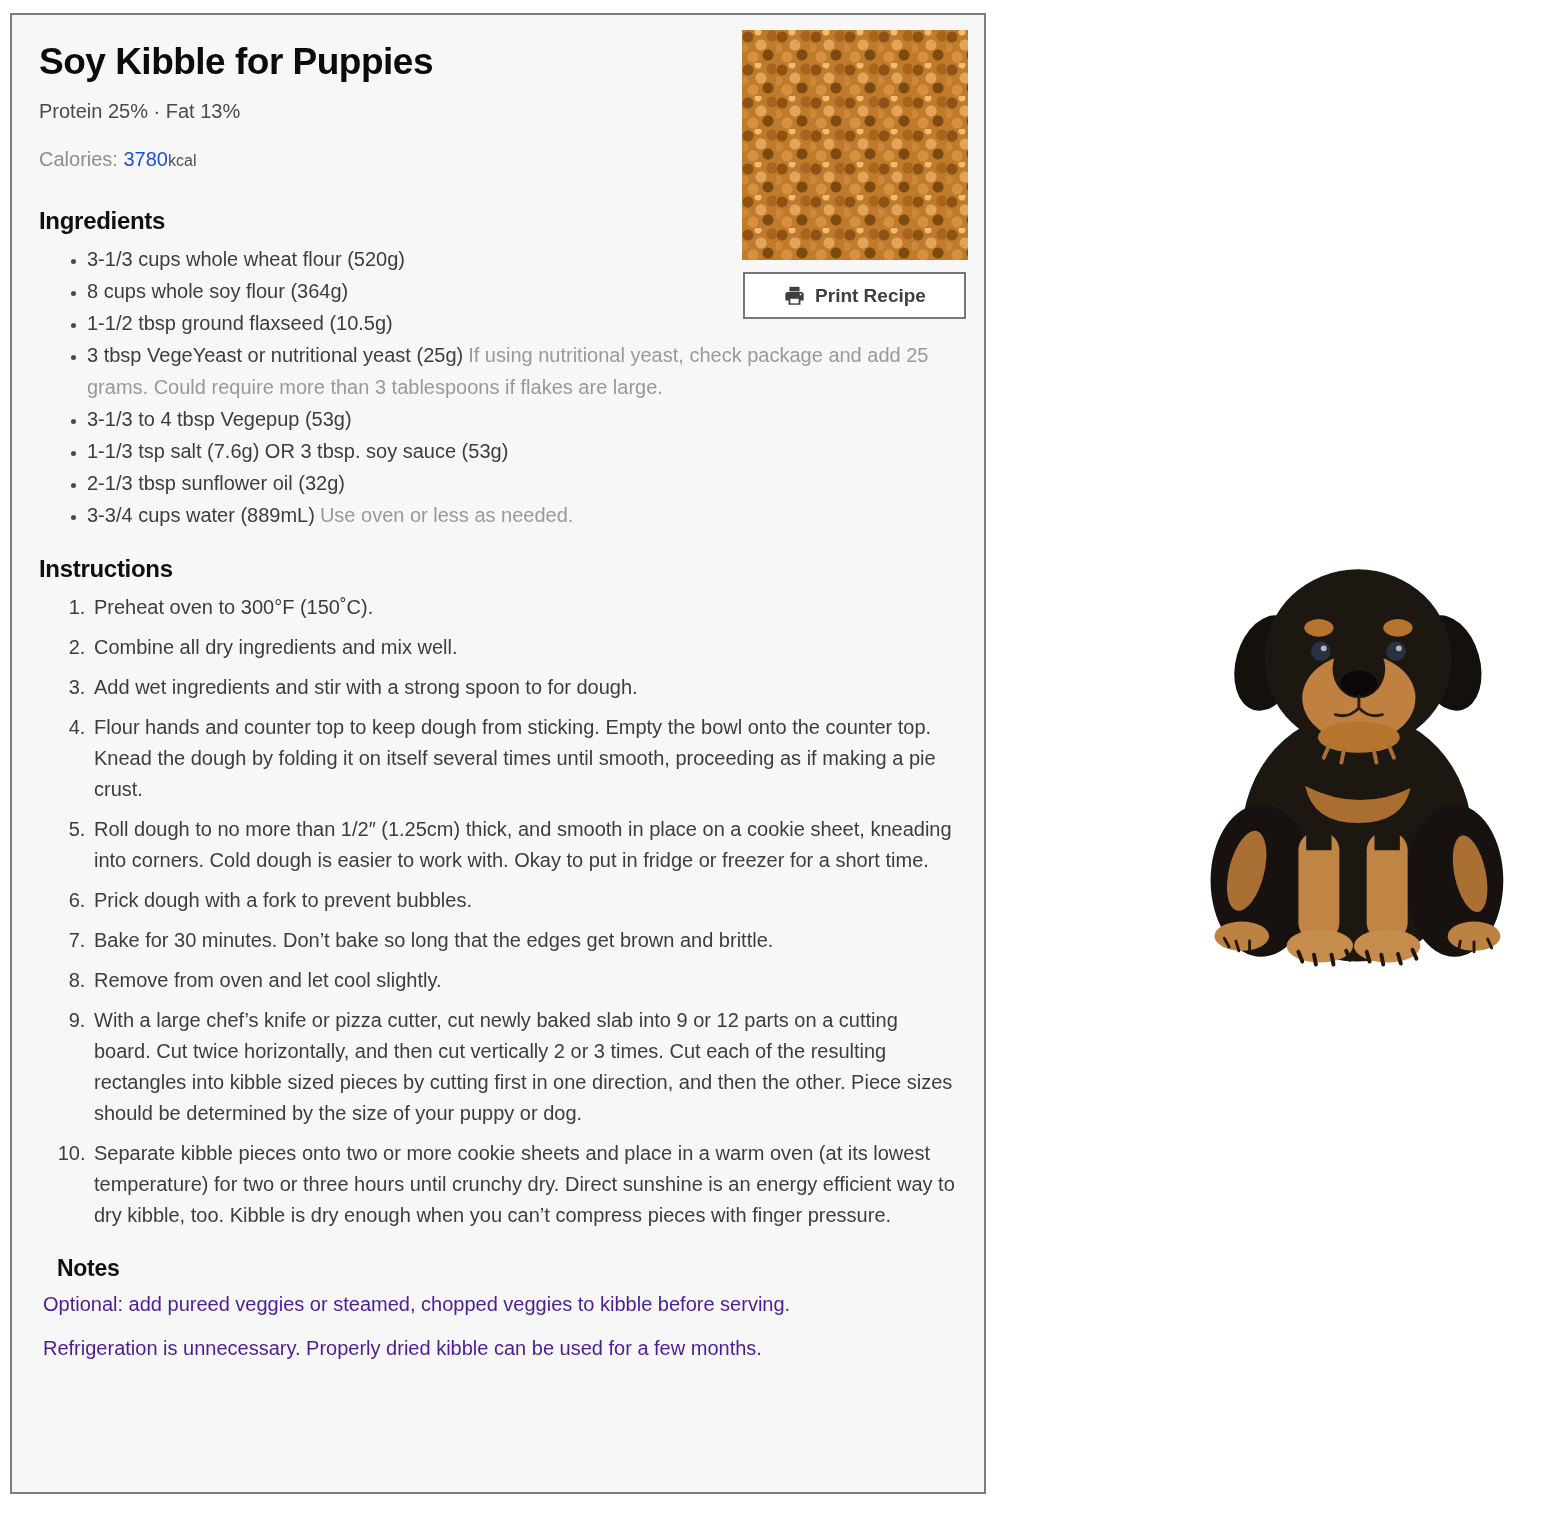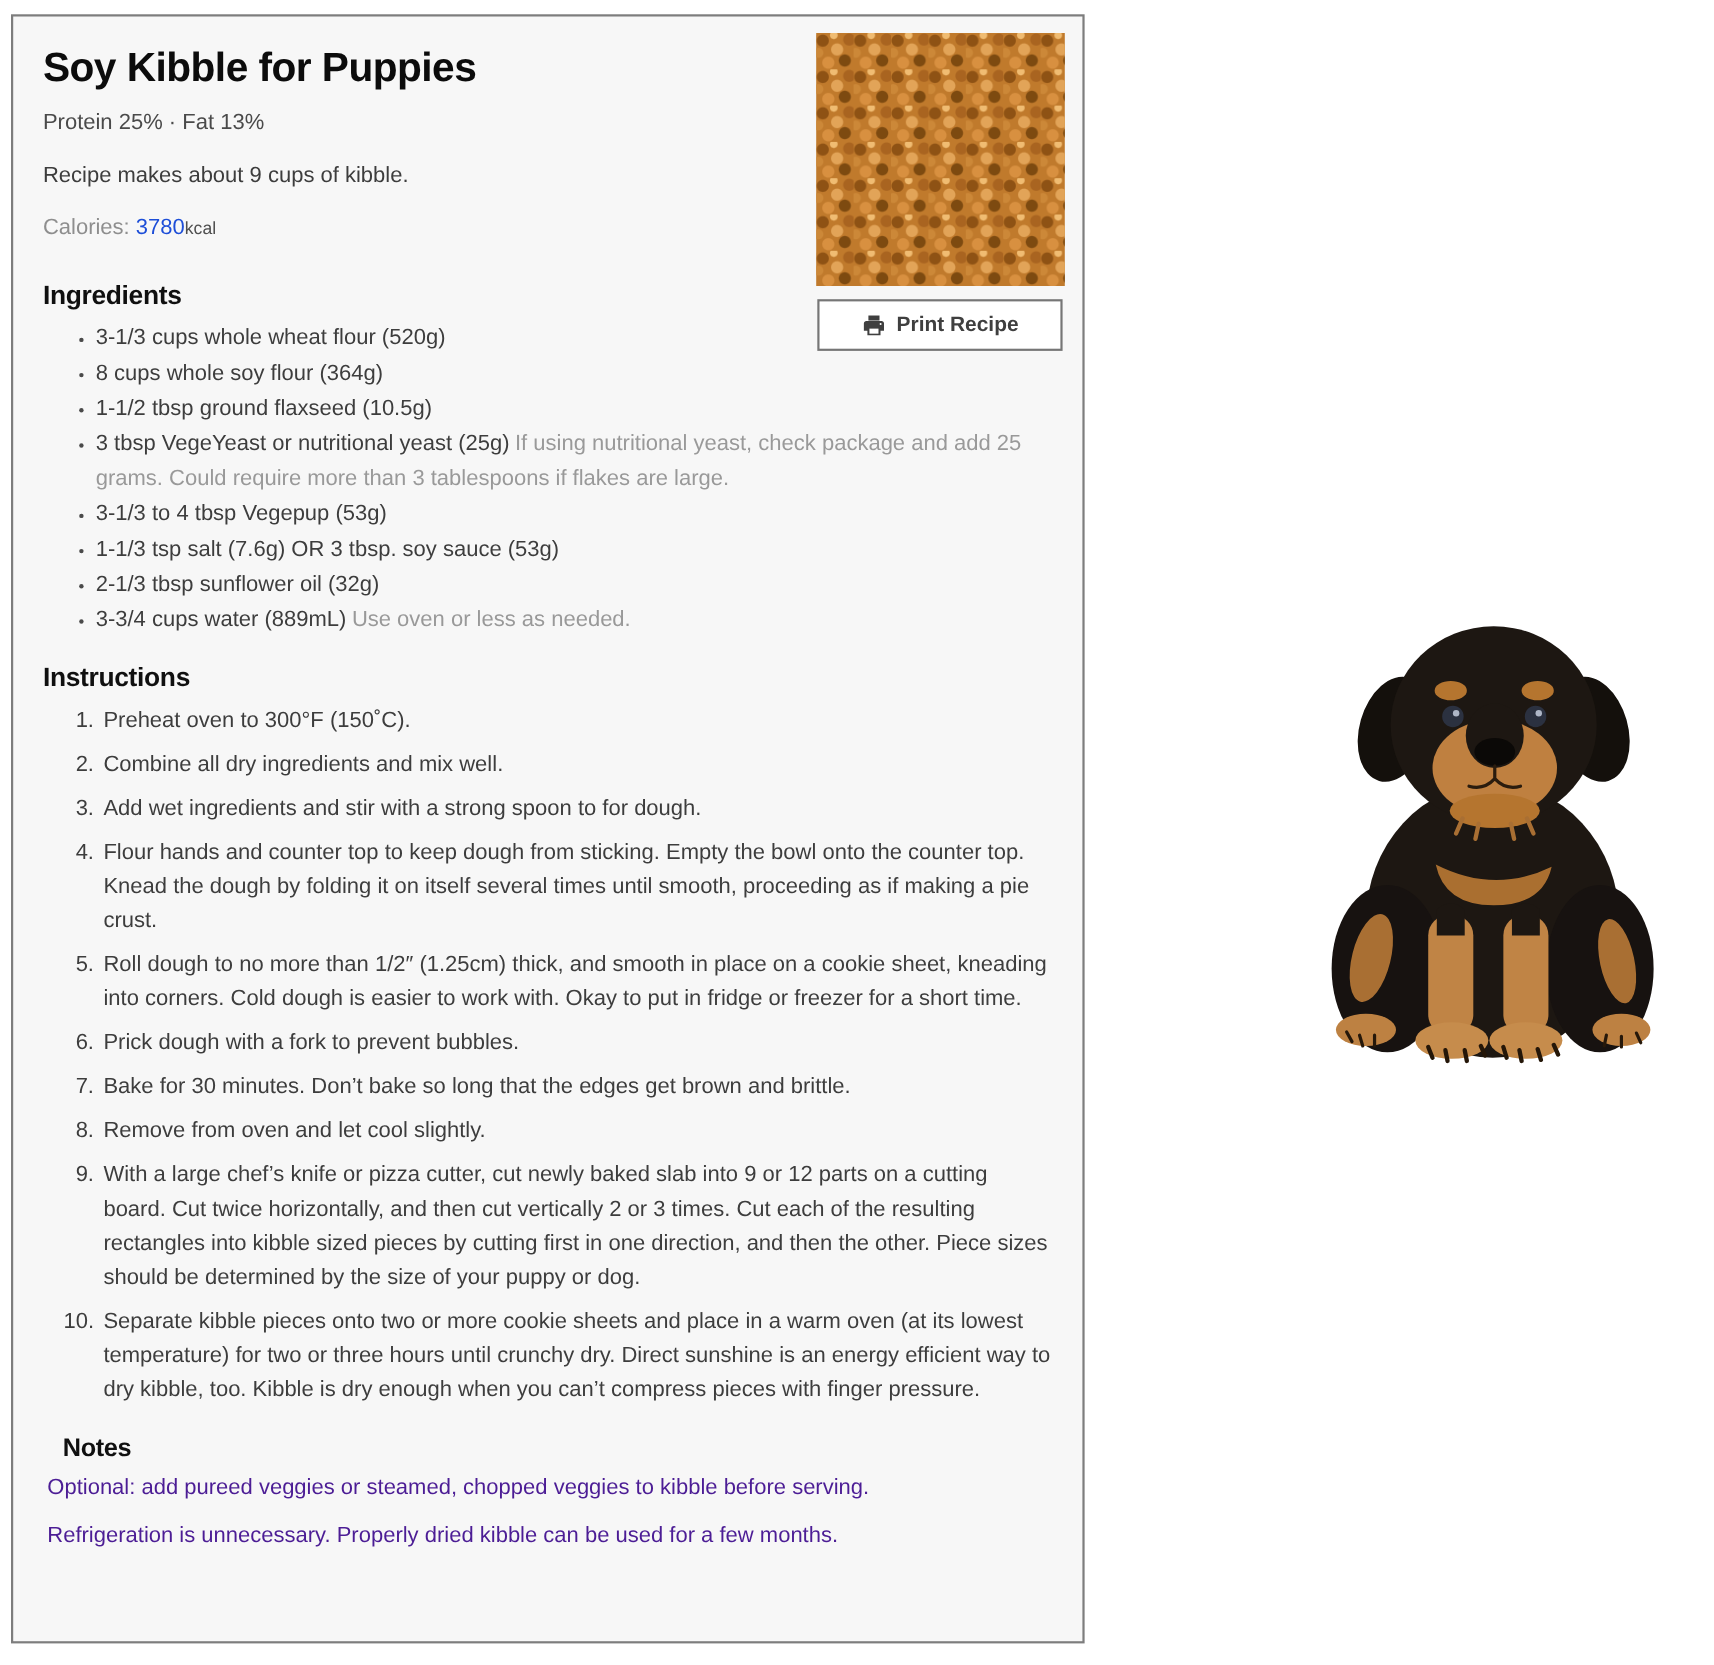--- a/index.html
+++ b/index.html
@@ -57,21 +57,20 @@
   .print-btn svg{display:block;}
   .puppy{position:absolute;left:1193px;top:542px;width:322px;height:443px;}
 </style>
 </head>
 <body>
 
 <div class="card">
 
   <h1 class="title">Soy Kibble for Puppies</h1>
   <p class="macros">Protein 25% · Fat 13%</p>
-  <p class="yield">Recipe makes about 9 cups of kibble.</p>
   <p class="calories"><span class="lbl">Calories:</span> <span class="val">3780</span><span class="unit">kcal</span></p>
 
   <h2 class="section">Ingredients</h2>
   <ul class="ingredients">
       <li><span>3-1/3 cups whole wheat flour (520g)</span></li>
       <li><span>8 cups whole soy flour (364g)</span></li>
       <li><span>1-1/2 tbsp ground flaxseed (10.5g)</span></li>
       <li><span>3 tbsp VegeYeast or nutritional yeast (25g)</span><span class="ing-note">If using nutritional yeast, check package and add 25 grams. Could require more than 3 tablespoons if flakes are large.</span></li>
       <li><span>3-1/3 to 4 tbsp Vegepup (53g)</span></li>
       <li><span>1-1/3 tsp salt (7.6g) OR 3 tbsp. soy sauce (53g)</span></li>

